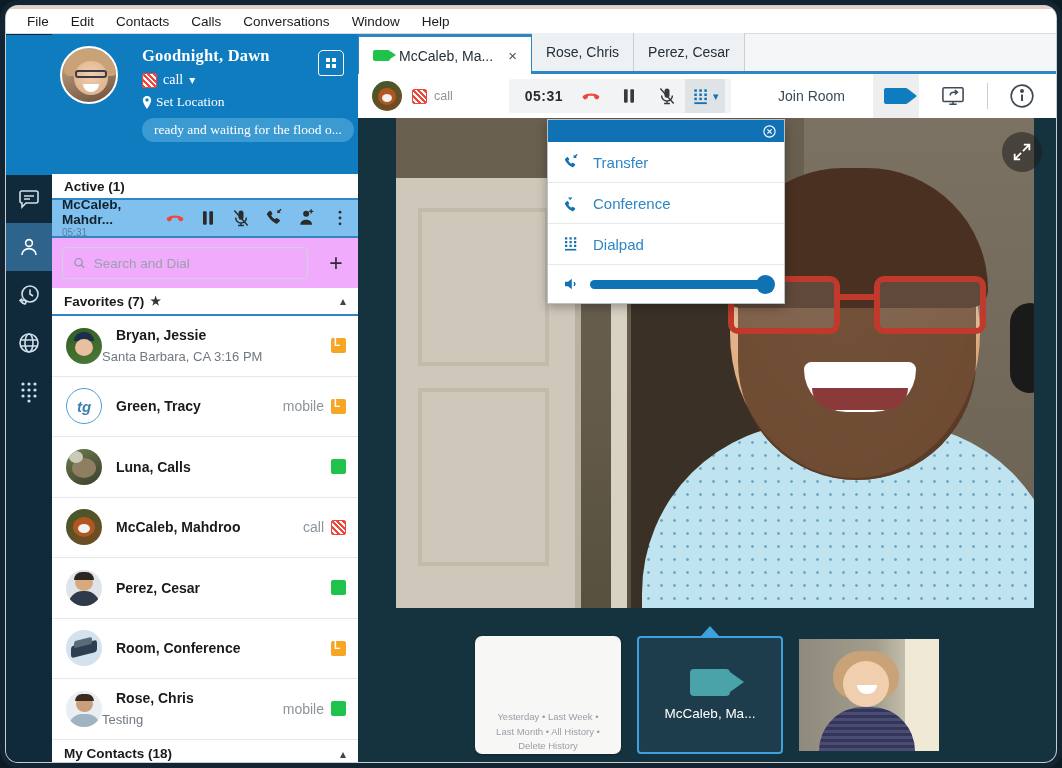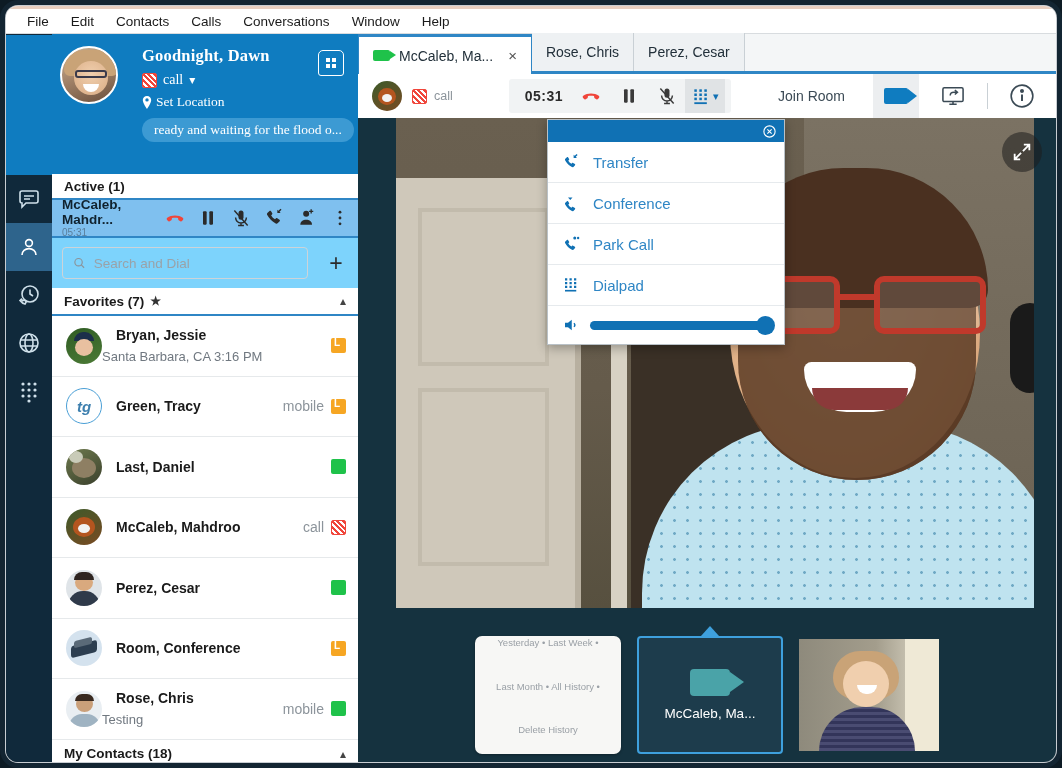--- a/index.html
+++ b/index.html
@@ -66,21 +66,21 @@
             padding:0 12px 0 12px; font-size:13.5px; font-weight:bold; color:#1a1a1a;
             border-bottom:2px solid #2f86c5; background:#fff; }
 
   .activerow { height:38px; background:#7fc0ef; display:flex; align-items:center; padding:0 8px 0 10px;
                border-bottom:2px solid #2f86c5; }
   .activerow .nm { font-size:13.5px; color:#10222e; font-weight:bold; line-height:1.05; }
   .activerow .tm { font-size:10px; color:#5a7f9c; }
   .ctrls { margin-left:auto; display:flex; align-items:center; gap:13px; }
   .ctrls svg { width:18px; height:18px; }
 
-  .searchwrap { padding:9px 10px; display:flex; align-items:center; gap:16px; background:#7dd3fc; }
+  .searchwrap { padding:9px 10px; display:flex; align-items:center; gap:16px; background:#f0abfc; }
   .searchbox { flex:1; height:32px; border:1px solid #cdd3d8; border-radius:4px; display:flex; align-items:center;
                padding:0 10px; gap:8px; }
   .searchbox input { border:0; outline:0; font-size:13.5px; color:#222; width:100%;
                      font-family:"Liberation Sans", sans-serif; background:transparent; }
   .searchbox input::placeholder { color:#9aa2a8; }
   .plusbtn { font-size:23px; color:#2b2b2b; width:24px; text-align:center; cursor:pointer; line-height:1; }
 
   .listhdr { height:28px; display:flex; align-items:center; padding:0 12px; font-size:13.5px; font-weight:bold;
              color:#1a1a1a; border-bottom:2px solid #2f86c5; background:#fff; }
   .listhdr .chev { margin-left:auto; font-size:12px; color:#444; font-weight:normal;}
@@ -178,21 +178,21 @@
                   color:#2f86c5; border-bottom:1px solid #e6eaed; cursor:pointer; }
   .popup .pitem svg { width:18px; height:18px; }
   .volrow { height:38px; display:flex; align-items:center; gap:10px; padding:0 12px 0 14px; }
   .slider { flex:1; height:9px; background:#1071b4; border-radius:5px; position:relative; }
   .knob { position:absolute; right:-3px; top:-5px; width:19px; height:19px; border-radius:50%; background:#1071b4; }
 
   
   .thumbs { position:absolute; left:0; right:0; bottom:6px; height:122px; display:flex; align-items:center;
             justify-content:center; gap:16px; }
   .histcard { width:146px; height:118px; background:#f7f7f5; border-radius:7px; display:flex; flex-direction:column;
-              align-items:center; justify-content:flex-start; padding:0 12px; box-shadow:0 1px 3px rgba(0,0,0,.3);gap:29px; }
+              align-items:center; justify-content:flex-end; padding:0 12px; box-shadow:0 1px 3px rgba(0,0,0,.3); }
   .histcard span { font-size:9.5px; color:#9aa0a6; text-align:center; line-height:1.55; }
   .thumb { width:146px; height:118px; background:#1d3c4c; border:2px solid #3ea0dd; border-radius:4px; position:relative;
            display:flex; flex-direction:column; align-items:center; justify-content:center; gap:10px; }
   .thumb .cam2 { width:40px; height:27px; background:#4aa3a8; border-radius:4px; position:relative; }
   .thumb .cam2:after { content:""; position:absolute; right:-14px; top:3px; border-top:10px solid transparent;
                        border-bottom:10px solid transparent; border-left:14px solid #4aa3a8; }
   .thumb .tname { font-size:13.5px; color:#fff; }
   .thumb .arrowup { position:absolute; left:50%; transform:translateX(-50%); top:-12px;
                     border-left:9px solid transparent; border-right:9px solid transparent; border-bottom:10px solid #3ea0dd; }
   .selfthumb { width:140px; height:112px; overflow:hidden; position:relative; background:#b9b0a2; }
@@ -396,21 +396,21 @@
             <span class="pres away"></span>
           </div>
         </div>
 
         <div class="crow">
           <div class="cav" style="background:linear-gradient(150deg,#6e7a4e,#3a402c);">
             <div style="position:absolute;left:6px;top:9px;width:24px;height:20px;border-radius:50%;background:#8e7f63;"></div>
             <div style="position:absolute;left:3px;top:2px;width:14px;height:12px;border-radius:50%;background:#c9cbb8;"></div>
           </div>
           <div>
-            <div class="cname">Last, Daniel</div>
+            <div class="cname">Luna, Calls</div>
           </div>
           <div class="cright">
             <span class="lbl"></span>
             <span class="pres green"></span>
           </div>
         </div>
 
         <div class="crow">
           <div class="cav" style="background:linear-gradient(150deg,#3c5a2a,#7a4a22);">
             <div style="position:absolute;left:7px;top:8px;width:22px;height:20px;border-radius:50%;background:#b4551f;"></div>
@@ -611,28 +611,20 @@
           </div>
           <div class="pitem">
             <svg viewBox="0 0 24 24" fill="#1071b4">
               <path d="M6.6 9.5 4.4 11.7c-.5.5-.6 1.3-.3 1.9 2 3.9 5.3 7.1 9.2 9.2.6.3 1.4.2 1.9-.3l2.2-2.2c.4-.4.3-1.1-.2-1.5l-2.4-1.6c-.4-.2-.9-.2-1.2.1l-1.1 1c-1.7-1-3.1-2.4-4.1-4.1l1-1.1c.3-.3.4-.8.1-1.2L8 9.7c-.4-.5-1-.6-1.4-.2z"></path>
               <path d="M8 1v5M14 1v5M11 8 8 4.5h6z"></path>
                 </svg>
             <span>Conference</span>
           </div>
           <div class="pitem">
             <svg viewBox="0 0 24 24" fill="#1071b4">
-              <path d="M6.6 6.5 4.4 8.7c-.5.5-.6 1.3-.3 1.9 2 3.9 5.3 7.1 9.2 9.2.6.3 1.4.2 1.9-.3l2.2-2.2c.4-.4.3-1.1-.2-1.5l-2.4-1.6c-.4-.2-.9-.2-1.2.1l-1.1 1c-1.7-1-3.1-2.4-4.1-4.1l1-1.1c.3-.3.4-.8.1-1.2L8 6.7c-.4-.5-1-.6-1.4-.2z"></path>
-              <circle cx="17" cy="4" r="2"></circle>
-                  <circle cx="21.5" cy="4" r="1.6"></circle>
-                </svg>
-            <span>Park Call</span>
-          </div>
-          <div class="pitem">
-            <svg viewBox="0 0 24 24" fill="#1071b4">
               <rect x="4" y="3" width="3" height="3"></rect>
                   <rect x="10" y="3" width="3" height="3"></rect>
                   <rect x="16" y="3" width="3" height="3"></rect>
               <rect x="4" y="8" width="3" height="3"></rect>
                   <rect x="10" y="8" width="3" height="3"></rect>
                   <rect x="16" y="8" width="3" height="3"></rect>
               <rect x="4" y="13" width="3" height="3"></rect>
                   <rect x="10" y="13" width="3" height="3"></rect>
                   <rect x="16" y="13" width="3" height="3"></rect>
               <rect x="4" y="18.5" width="15" height="2.2"></rect>

